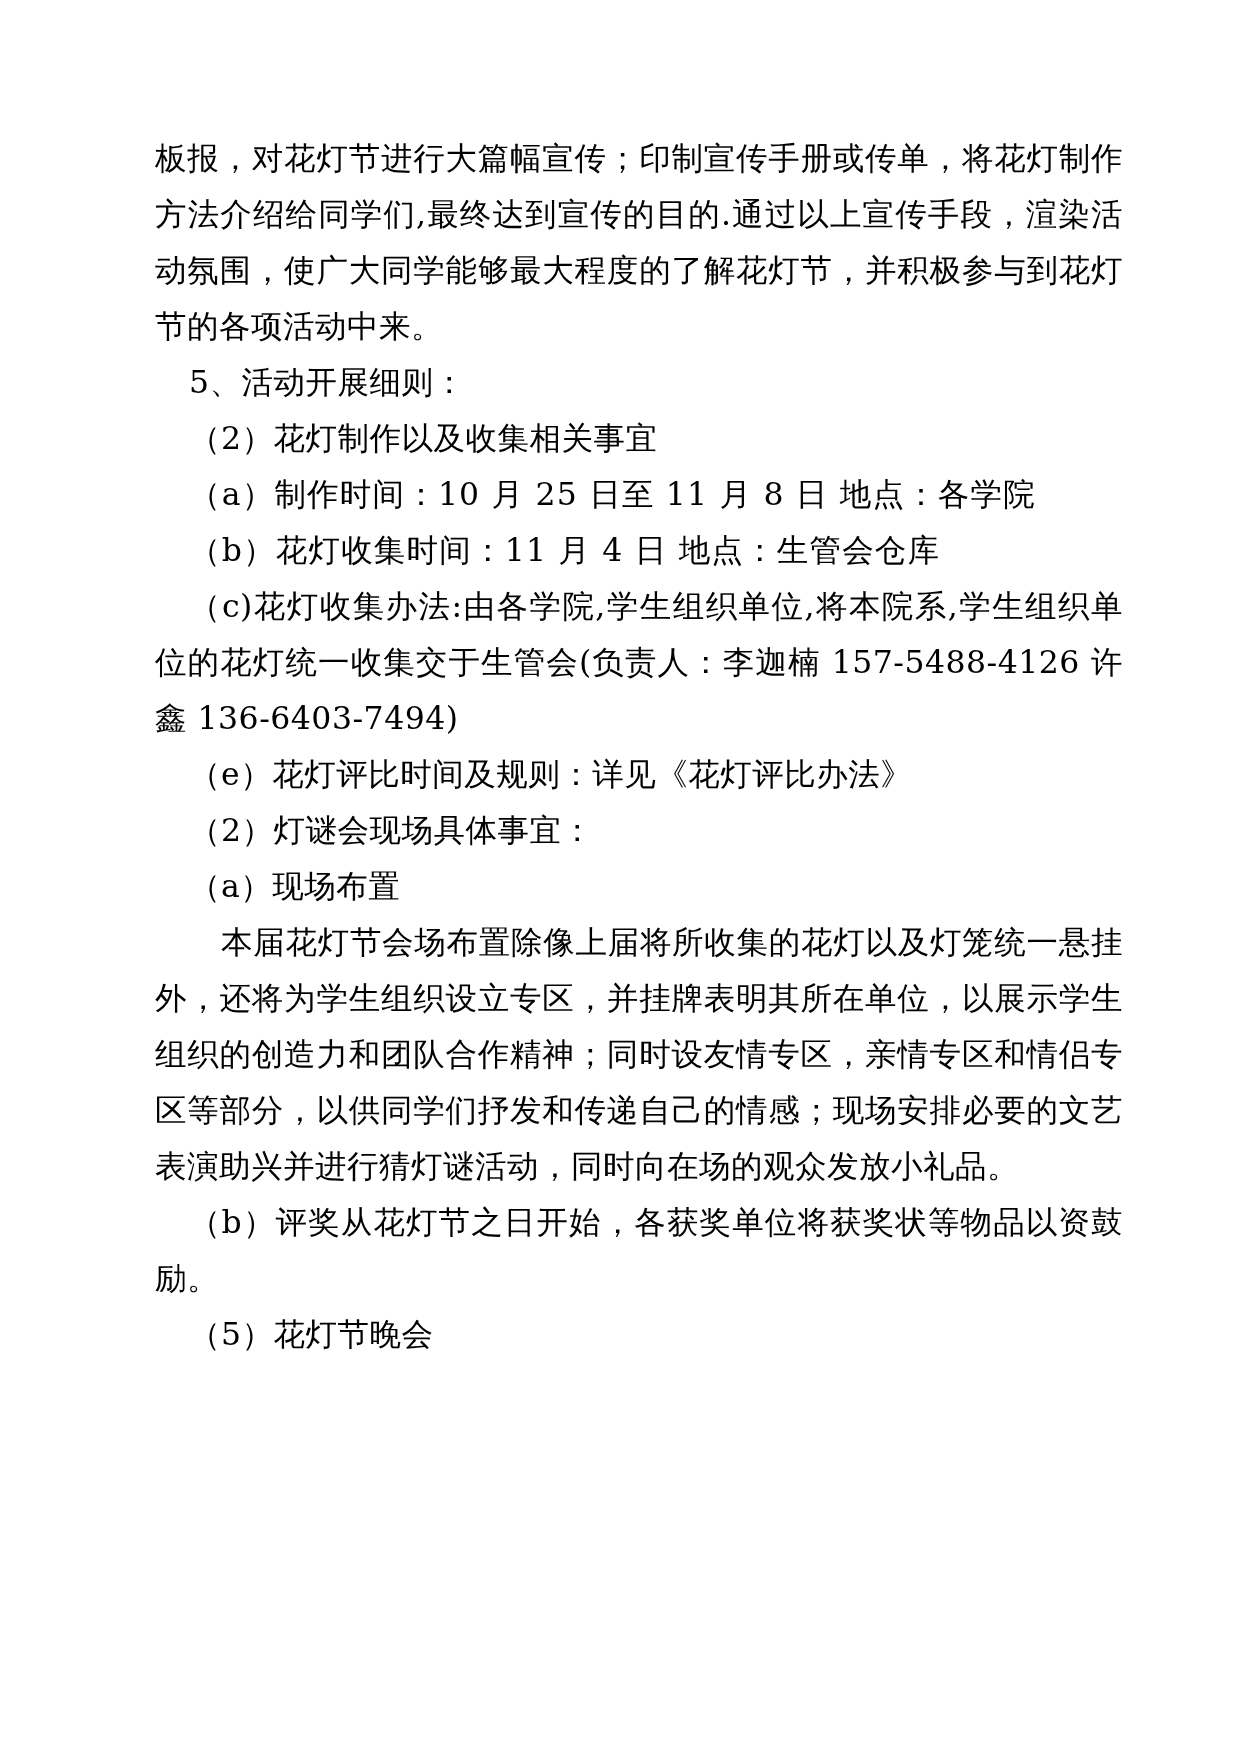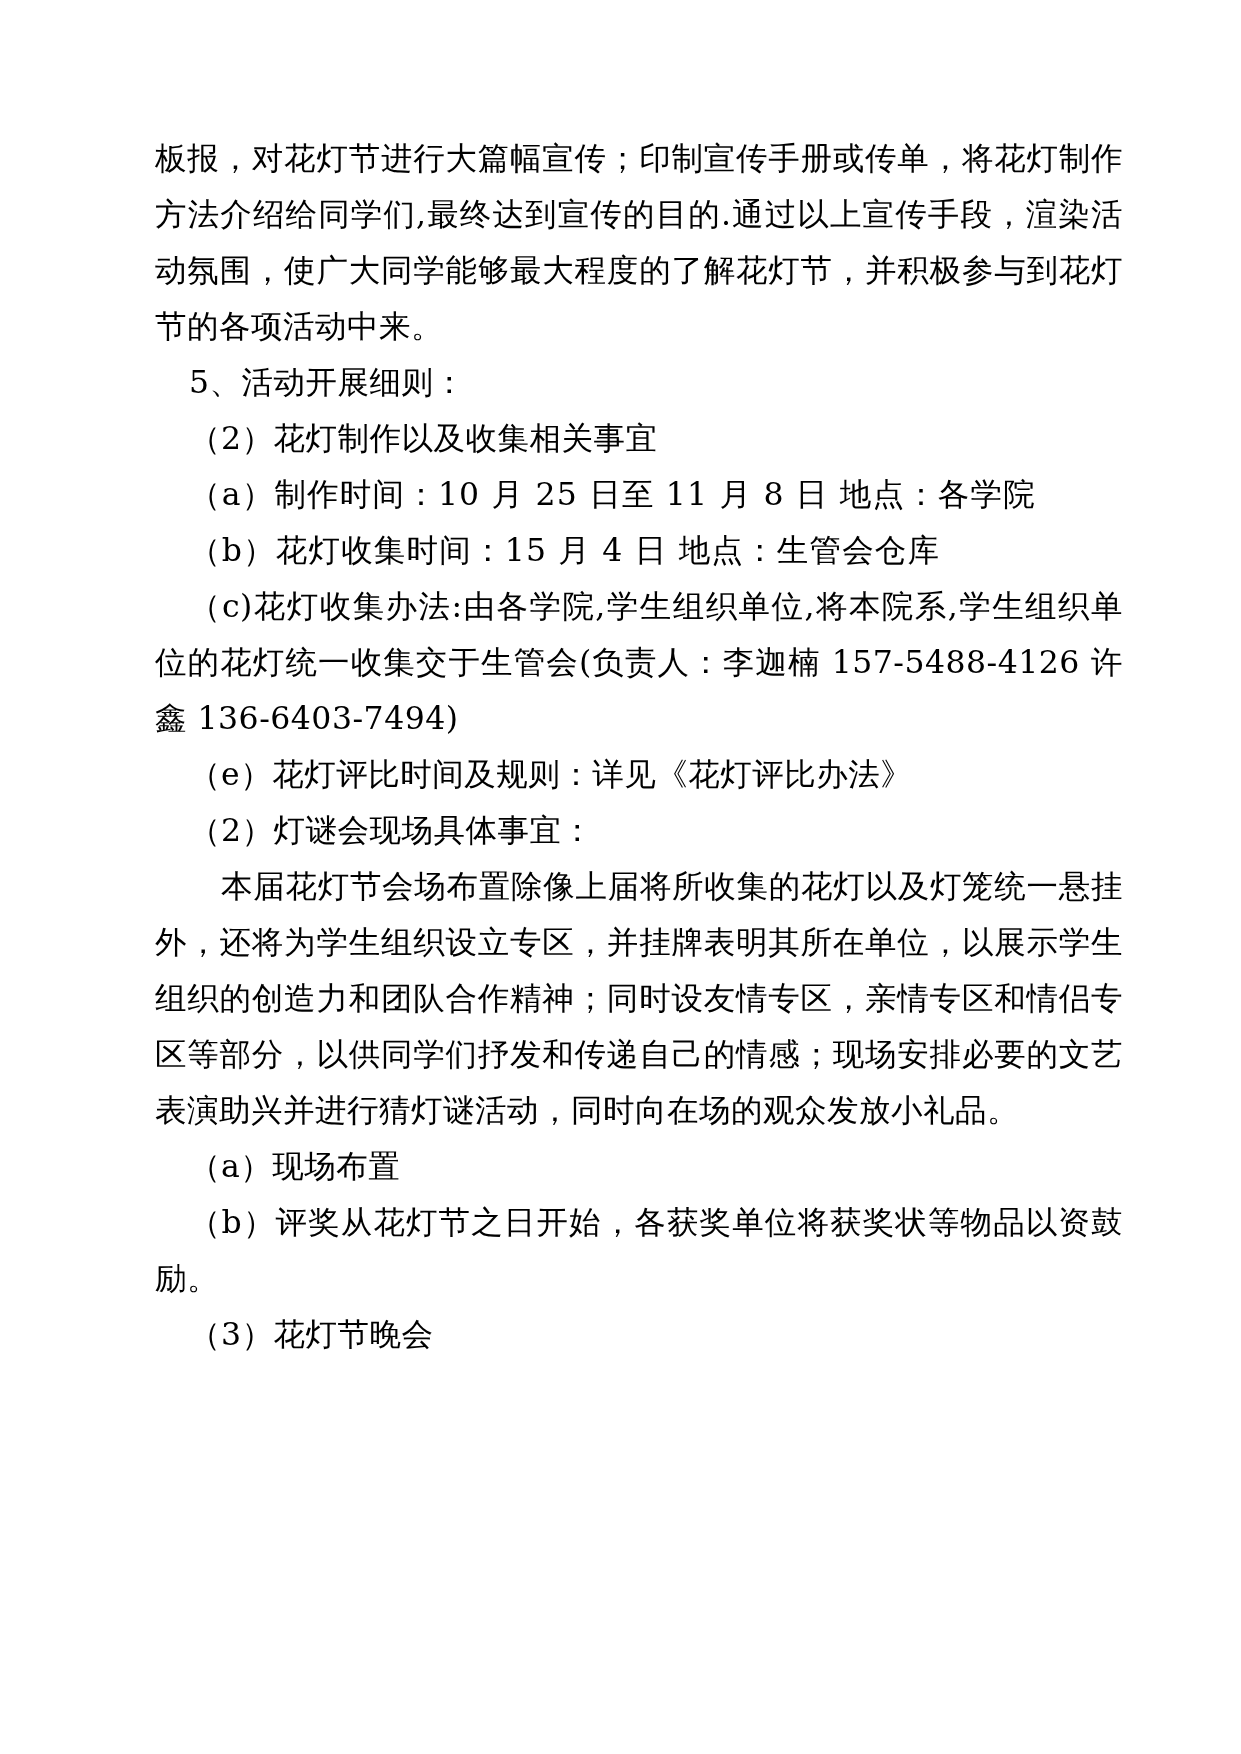--- a/index.html
+++ b/index.html
@@ -55,31 +55,31 @@
   <div class="doc-body">
 
     <p class="para indent-0">板报，对花灯节进行大篇幅宣传；印制宣传手册或传单，将花灯制作方法介绍给同学们,最终达到宣传的目的.通过以上宣传手段，渲染活动氛围，使广大同学能够最大程度的了解花灯节，并积极参与到花灯节的各项活动中来。</p>
 
     <p class="para indent-1">5、活动开展细则：</p>
 
     <p class="para indent-1">（2）花灯制作以及收集相关事宜</p>
 
     <p class="para indent-1 spaced">（a）制作时间：10 月 25 日至 11 月 8 日 地点：各学院</p>
 
-    <p class="para indent-1 spaced">（b）花灯收集时间：15 月 4 日 地点：生管会仓库</p>
+    <p class="para indent-1 spaced">（b）花灯收集时间：11 月 4 日 地点：生管会仓库</p>
 
     <p class="para indent-1">（c)花灯收集办法:由各学院,学生组织单位,将本院系,学生组织单位的花灯统一收集交于生管会(负责人：李迦楠 157-5488-4126 许鑫 136-6403-7494)</p>
 
 
     <p class="para indent-1">（e）花灯评比时间及规则：详见《花灯评比办法》</p>
 
     <p class="para indent-1">（2）灯谜会现场具体事宜：</p>
 
+    <p class="para indent-1">（a）现场布置</p>
+
     <p class="para indent-2">本届花灯节会场布置除像上届将所收集的花灯以及灯笼统一悬挂外，还将为学生组织设立专区，并挂牌表明其所在单位，以展示学生组织的创造力和团队合作精神；同时设友情专区，亲情专区和情侣专区等部分，以供同学们抒发和传递自己的情感；现场安排必要的文艺表演助兴并进行猜灯谜活动，同时向在场的观众发放小礼品。</p>
-
-    <p class="para indent-1">（a）现场布置</p>
 
     <p class="para indent-1">（b）评奖从花灯节之日开始，各获奖单位将获奖状等物品以资鼓励。</p>
 
-    <p class="para indent-1">（3）花灯节晚会</p>
+    <p class="para indent-1">（5）花灯节晚会</p>
 
   </div>
 </div>
 
 </body></html>

